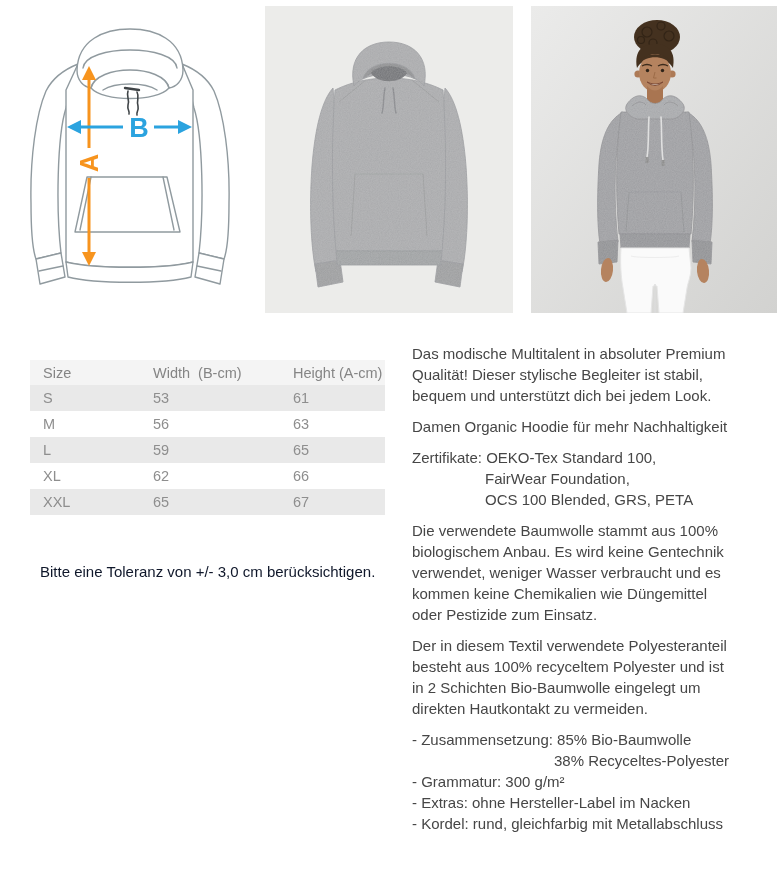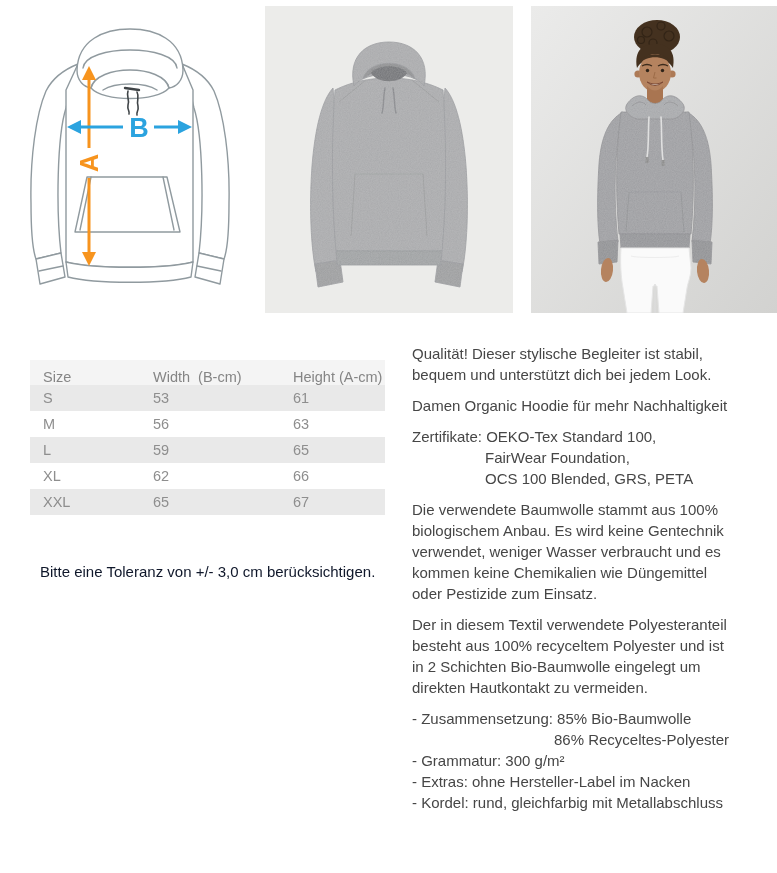--- a/index.html
+++ b/index.html
@@ -8,21 +8,21 @@
   .abs{position:absolute;}
 
   
   .diagram-wrap{left:25px;top:18px;width:210px;height:270px;}
   .photo-flat{left:265px;top:6px;width:248px;height:307px;}
   .photo-model{left:531px;top:6px;width:246px;height:307px;}
 
   
   .size-table{left:30px;top:360px;width:355px;font-size:14.5px;color:#8e8e8e;}
   .trow{display:flex;align-items:center;height:26px;}
-  .trow.head{height:25px;background:#f4f4f4;color:#858585;align-items:flex-end;}
+  .trow.head{height:25px;background:#f4f4f4;color:#858585;}
   .trow.gray{background:#e9e9e9;}
   .trow.white{background:#ffffff;}
   .c1{width:110px;padding-left:13px;white-space:pre;}
   .c2{width:140px;white-space:pre;}
   .c3{flex:1;white-space:pre;}
 
   .tolerance{left:40px;top:561px;font-size:15px;line-height:21px;color:#0f172a;white-space:pre;}
 
   
   .description{left:412px;top:343px;width:366px;font-size:15px;line-height:21px;color:#464646;}
@@ -226,20 +226,21 @@
     <div class="c1">XXL</div>
     <div class="c2">65</div>
     <div class="c3">67</div>
   </div>
 </div>
 
 <div class="abs tolerance">Bitte eine Toleranz von +/- 3,0 cm berücksichtigen.</div>
 
 <div class="abs description">
   <div class="block">
+    <div class="line">Das modische Multitalent in absoluter Premium</div>
     <div class="line">Qualität! Dieser stylische Begleiter ist stabil,</div>
     <div class="line">bequem und unterstützt dich bei jedem Look.</div>
   </div>
   <div class="block">
     <div class="line">Damen Organic Hoodie für mehr Nachhaltigkeit</div>
   </div>
   <div class="block">
     <div class="line">Zertifikate: OEKO-Tex Standard 100,</div>
     <div class="line indent-cert">FairWear Foundation,</div>
     <div class="line indent-cert">OCS 100 Blended, GRS, PETA</div>
@@ -252,18 +253,18 @@
     <div class="line">oder Pestizide zum Einsatz.</div>
   </div>
   <div class="block">
     <div class="line">Der in diesem Textil verwendete Polyesteranteil</div>
     <div class="line">besteht aus 100% recyceltem Polyester und ist</div>
     <div class="line">in 2 Schichten Bio-Baumwolle eingelegt um</div>
     <div class="line">direkten Hautkontakt zu vermeiden.</div>
   </div>
   <div class="block">
     <div class="line">- Zusammensetzung: 85% Bio-Baumwolle</div>
-    <div class="line indent-spec">86% Recyceltes-Polyester</div>
+    <div class="line indent-spec">38% Recyceltes-Polyester</div>
     <div class="line">- Grammatur: 300 g/m²</div>
     <div class="line">- Extras: ohne Hersteller-Label im Nacken</div>
     <div class="line">- Kordel: rund, gleichfarbig mit Metallabschluss</div>
   </div>
 </div>
 
 </body></html>

